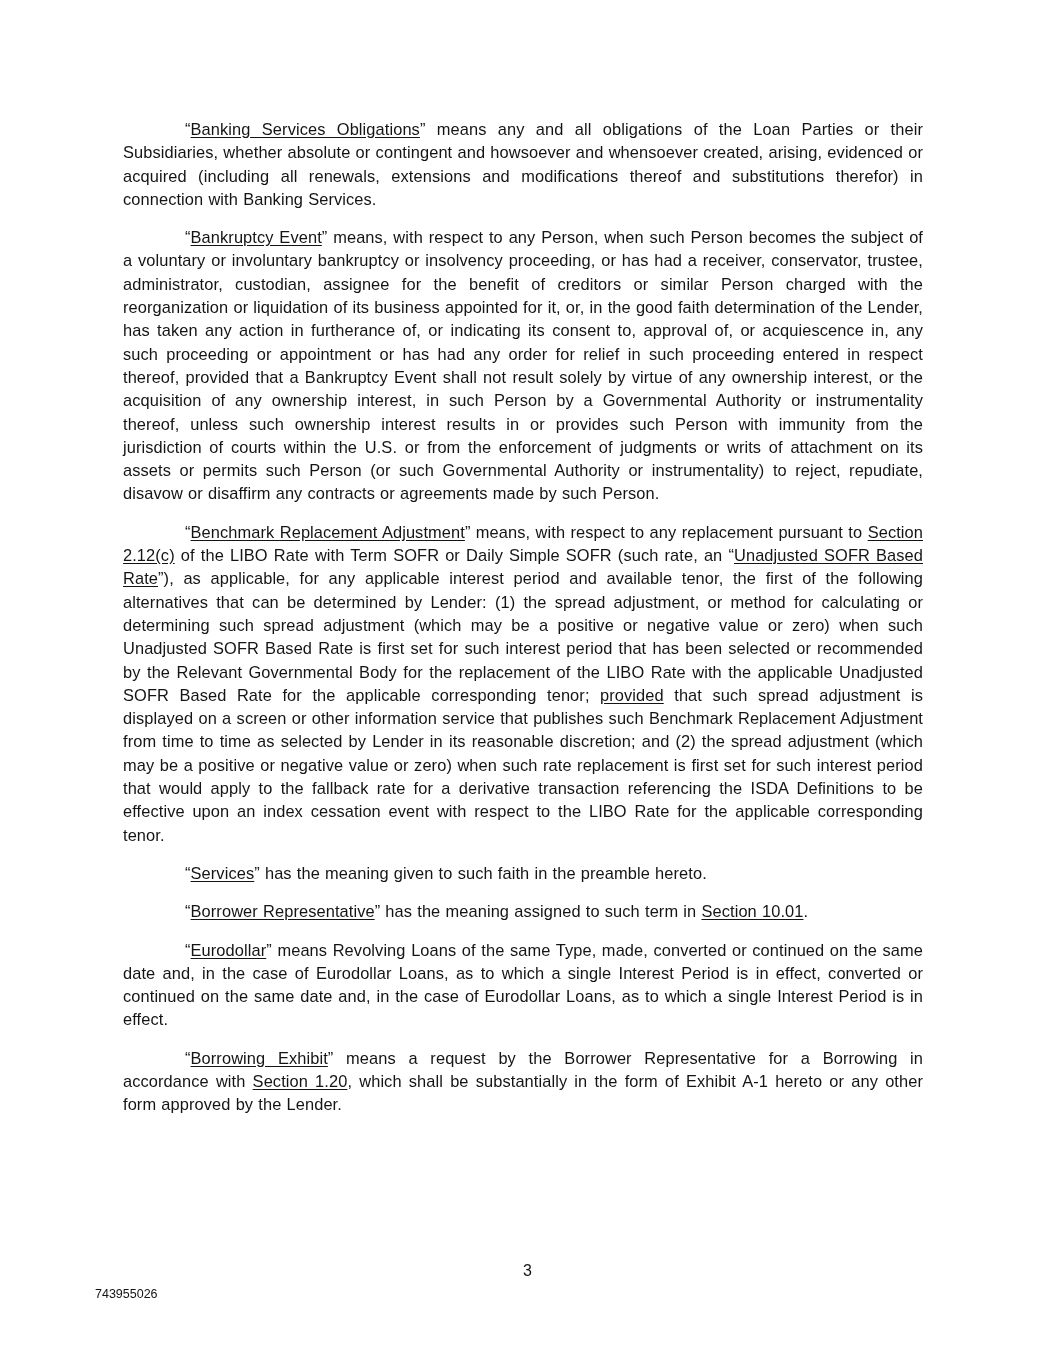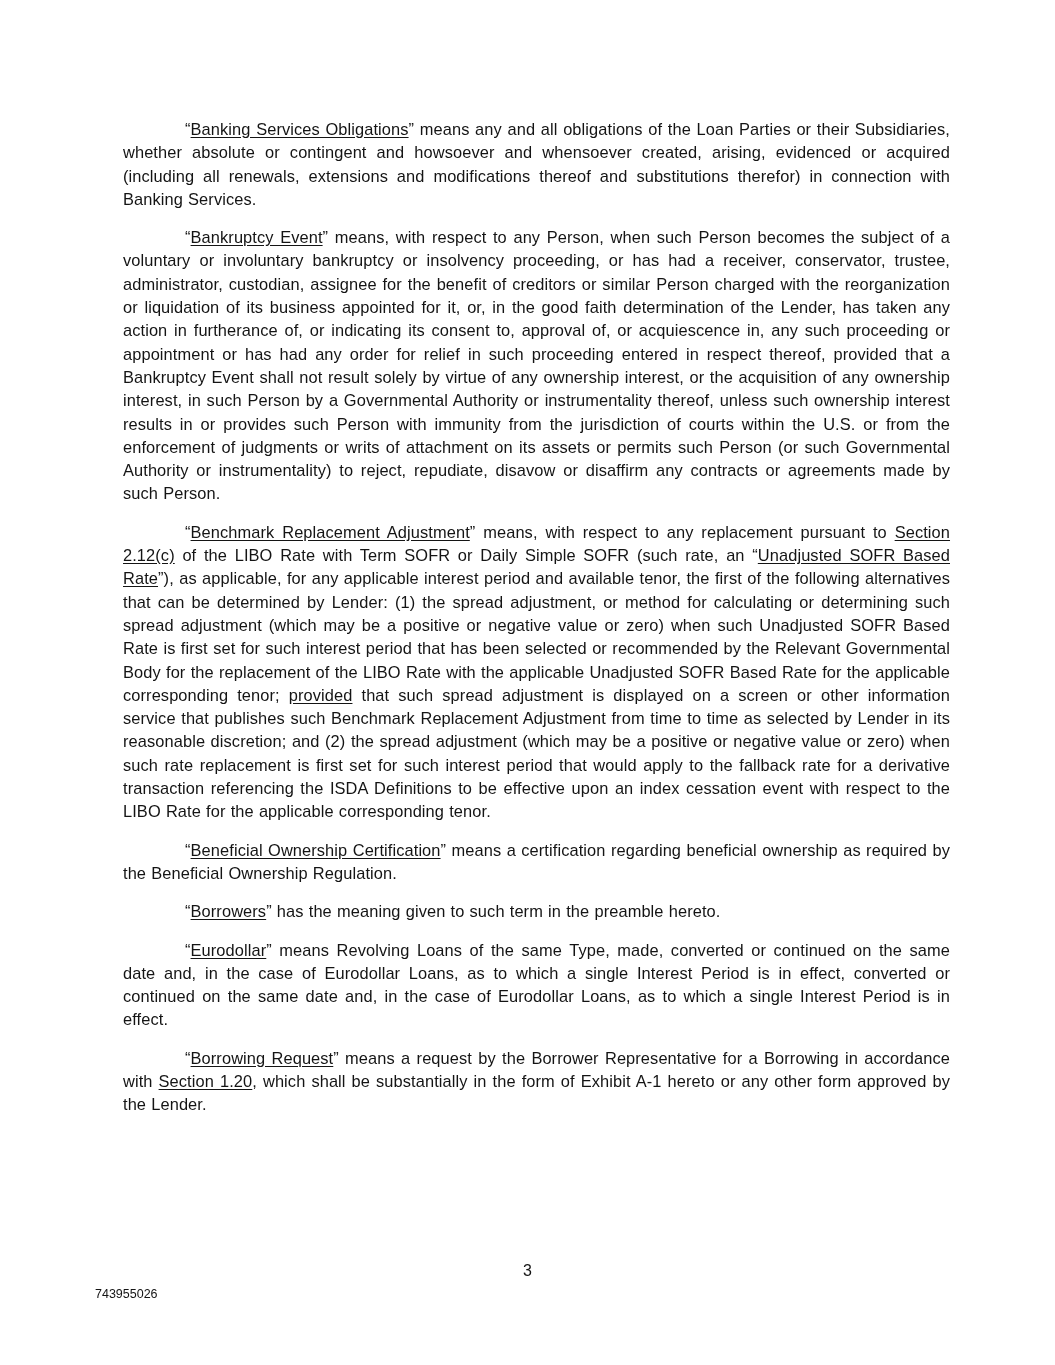--- a/index.html
+++ b/index.html
@@ -9,21 +9,21 @@
     height: 1365px;
     background: #ffffff;
     margin: 0 auto;
     overflow: hidden;
     font-family: "Liberation Sans", sans-serif;
     color: #141414;
   }
   .content {
     position: absolute;
     left: 123px;
-    right: 105px;
+    right: 132px;
     top: 118px;
   }
   .content p {
     margin: 0 0 15px 0;
     font-size: 16.4px;
     line-height: 23.3px;
     text-align: justify;
     text-indent: 62px;
     letter-spacing: 0.1px;
     word-spacing: 0.5px;
@@ -45,21 +45,21 @@
   }
 </style>
 </head>
 <body>
 
 <div class="page">
   <div class="content">
     <p><span>“</span><span class="u">Banking Services Obligations</span><span>” means any and all obligations of the Loan Parties or their Subsidiaries, whether absolute or contingent and howsoever and whensoever created, arising, evidenced or acquired (including all renewals, extensions and modifications thereof and substitutions therefor) in connection with Banking Services.</span></p>
     <p><span>“</span><span class="u">Bankruptcy Event</span><span>” means, with respect to any Person, when such Person becomes the subject of a voluntary or involuntary bankruptcy or insolvency proceeding, or has had a receiver, conservator, trustee, administrator, custodian, assignee for the benefit of creditors or similar Person charged with the reorganization or liquidation of its business appointed for it, or, in the good faith determination of the Lender, has taken any action in furtherance of, or indicating its consent to, approval of, or acquiescence in, any such proceeding or appointment or has had any order for relief in such proceeding entered in respect thereof, provided that a Bankruptcy Event shall not result solely by virtue of any ownership interest, or the acquisition of any ownership interest, in such Person by a Governmental Authority or instrumentality thereof, unless such ownership interest results in or provides such Person with immunity from the jurisdiction of courts within the U.S. or from the enforcement of judgments or writs of attachment on its assets or permits such Person (or such Governmental Authority or instrumentality) to reject, repudiate, disavow or disaffirm any contracts or agreements made by such Person.</span></p>
     <p><span>“</span><span class="u">Benchmark Replacement Adjustment</span><span>” means, with respect to any replacement pursuant to </span><span class="u">Section 2.12(c)</span><span> of the LIBO Rate with Term SOFR or Daily Simple SOFR (such rate, an “</span><span class="u">Unadjusted SOFR Based Rate</span><span>”), as applicable, for any applicable interest period and available tenor, the first of the following alternatives that can be determined by Lender: (1) the spread adjustment, or method for calculating or determining such spread adjustment (which may be a positive or negative value or zero) when such Unadjusted SOFR Based Rate is first set for such interest period that has been selected or recommended by the Relevant Governmental Body for the replacement of the LIBO Rate with the applicable Unadjusted SOFR Based Rate for the applicable corresponding tenor; </span><span class="u">provided</span><span> that such spread adjustment is displayed on a screen or other information service that publishes such Benchmark Replacement Adjustment from time to time as selected by Lender in its reasonable discretion; and (2) the spread adjustment (which may be a positive or negative value or zero) when such rate replacement is first set for such interest period that would apply to the fallback rate for a derivative transaction referencing the ISDA Definitions to be effective upon an index cessation event with respect to the LIBO Rate for the applicable corresponding tenor.</span></p>
-    <p><span>“</span><span class="u">Beneficial Ownership Certification</span><span>” means a certification regarding beneficial ownership as required by the Beneficial Ownership Regulation.</span></p>
-    <p><span>“</span><span class="u">Borrowers</span><span>” has the meaning given to such term in the preamble hereto.</span></p>
+    <p><span>“</span><span class="u">Services</span><span>” has the meaning given to such faith in the preamble hereto.</span></p>
+    <p><span>“</span><span class="u">Borrower Representative</span><span>” has the meaning assigned to such term in </span><span class="u">Section 10.01</span><span>.</span></p>
     <p><span>“</span><span class="u">Eurodollar</span><span>” means Revolving Loans of the same Type, made, converted or continued on the same date and, in the case of Eurodollar Loans, as to which a single Interest Period is in effect, converted or continued on the same date and, in the case of Eurodollar Loans, as to which a single Interest Period is in effect.</span></p>
-    <p><span>“</span><span class="u">Borrowing Request</span><span>” means a request by the Borrower Representative for a Borrowing in accordance with </span><span class="u">Section 1.20</span><span>, which shall be substantially in the form of Exhibit A-1 hereto or any other form approved by the Lender.</span></p>
+    <p><span>“</span><span class="u">Borrowing Exhibit</span><span>” means a request by the Borrower Representative for a Borrowing in accordance with </span><span class="u">Section 1.20</span><span>, which shall be substantially in the form of Exhibit A-1 hereto or any other form approved by the Lender.</span></p>
   </div>
 
   <div class="footer-page-number">3</div>
   <div class="footer-doc-id">743955026</div>
 </div>
 
 </body></html>

